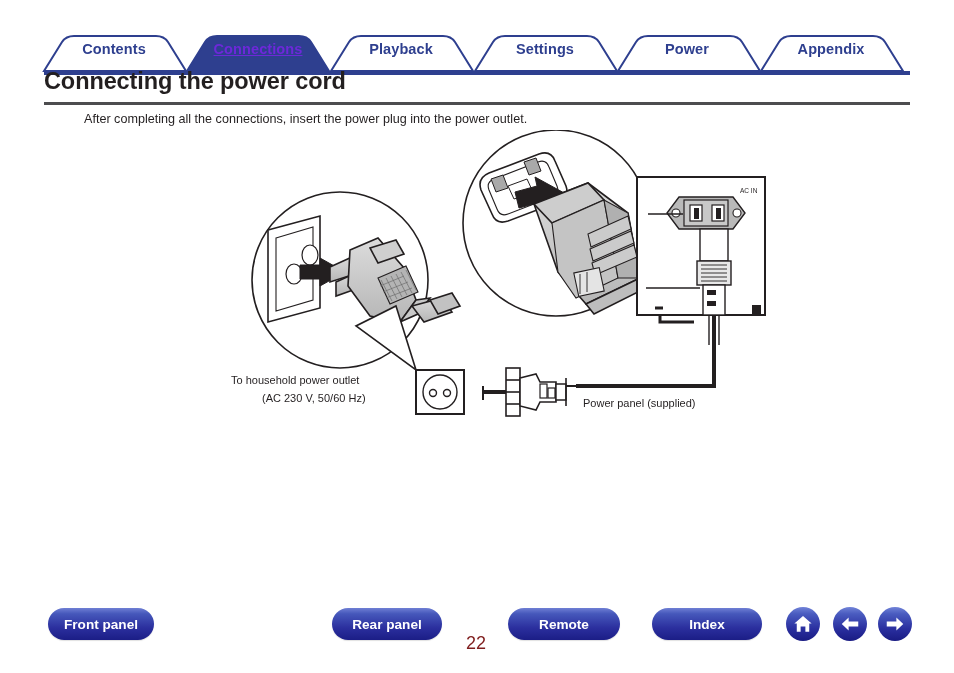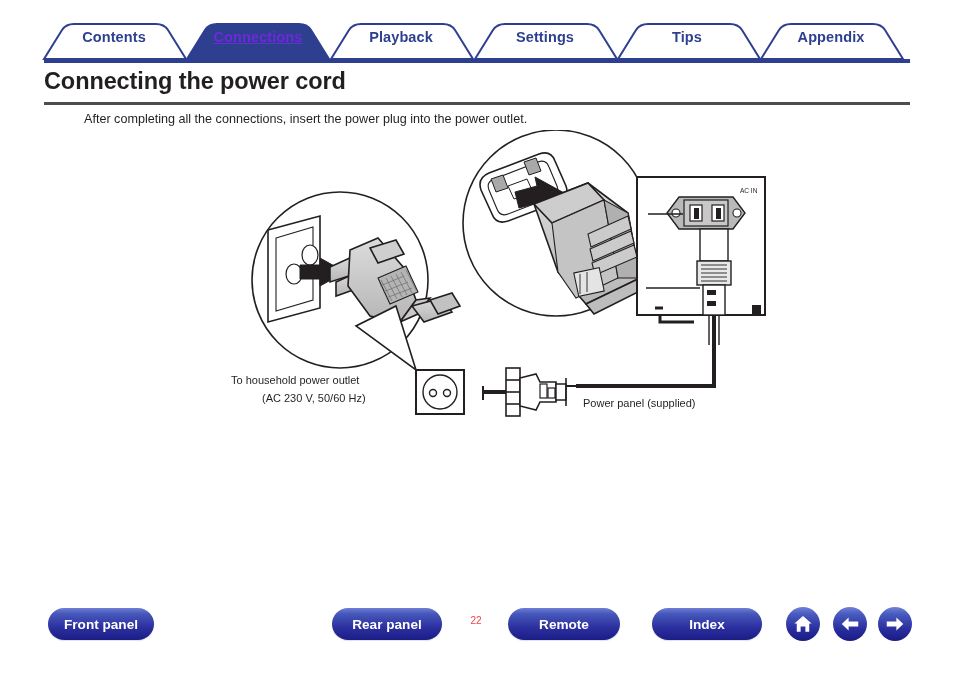--- a/index.html
+++ b/index.html
@@ -13,21 +13,21 @@
     position: relative;
     font-family: "Liberation Sans", sans-serif;
     color: #231f20;
     overflow: hidden;
   }
 
   
   #tabbar {
     position: absolute;
     left: 0;
-    top: 4px;
+    top: 16px;
     width: 954px;
     height: 62px;
   }
   #tabbar svg { display: block; }
   .tab-label {
     position: absolute;
     font-size: 14.5px;
     font-weight: bold;
     text-align: center;
     white-space: nowrap;
@@ -117,26 +117,26 @@
     height: 34px;
     border-radius: 50%;
     background: linear-gradient(180deg, #7183d8 0%, #4a5cc0 20%, #2a2f9f 64%, #191b83 100%);
     display: flex;
     align-items: center;
     justify-content: center;
     cursor: pointer;
   }
   #page-number {
     position: absolute;
-    top: 7px;
+    top: 25px;
     left: 462px;
     width: 28px;
     text-align: center;
-    font-size: 10px;
-    color: #ef4444;
+    font-size: 18px;
+    color: #7f1d1d;
   }
 </style>
 </head>
 <body>
 
 <div id="tabbar">
   <svg width="954" height="62" viewBox="0 0 954 62">
 
     <g fill="#ffffff" stroke="#2e3f8f" stroke-width="2">
       <path d="M44 55 L62 26 Q66 20 74 20 L156 20 Q164 20 168 26 L186 55 Z"></path>
@@ -148,21 +148,21 @@
 
     <path d="M187 55 L205 26 Q209 20 217 20 L299 20 Q307 20 311 26 L329 55 Z" fill="#2e3f8f" stroke="#2e3f8f" stroke-width="2"></path>
 
     <rect x="44" y="55" width="866" height="4" fill="#2e3f8f"></rect>
   </svg>
 
   <div class="tab-label" style="left:114px">Contents</div>
   <div class="tab-label active" style="left:258px">Connections</div>
   <div class="tab-label" style="left:401px">Playback</div>
   <div class="tab-label" style="left:545px">Settings</div>
-  <div class="tab-label" style="left:687px">Tips</div>
+  <div class="tab-label" style="left:687px">Power</div>
   <div class="tab-label" style="left:831px">Appendix</div>
 </div>
 
 <div id="page-title">Connecting the power cord</div>
 <div id="title-rule"></div>
 <div id="intro-text">After completing all the connections, insert the power plug into the power outlet.</div>
 
 <div id="diagram">
 <svg width="954" height="310" viewBox="0 0 954 310">
   <defs>

